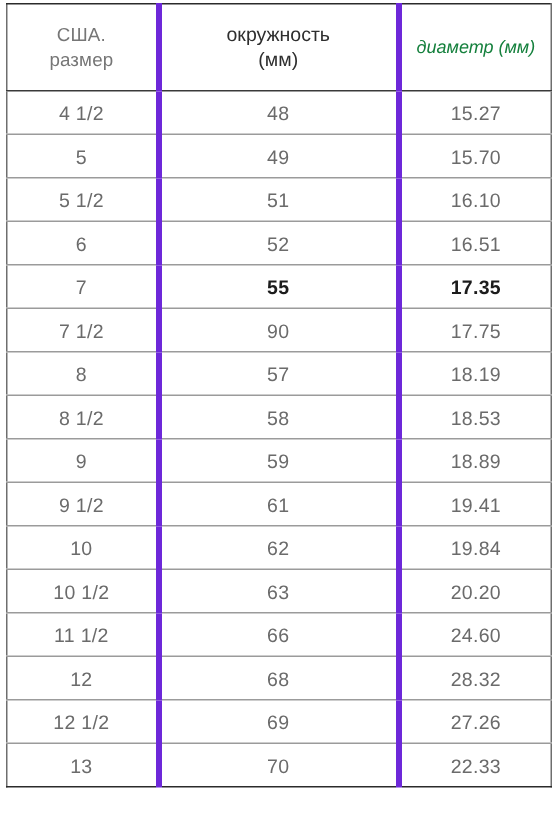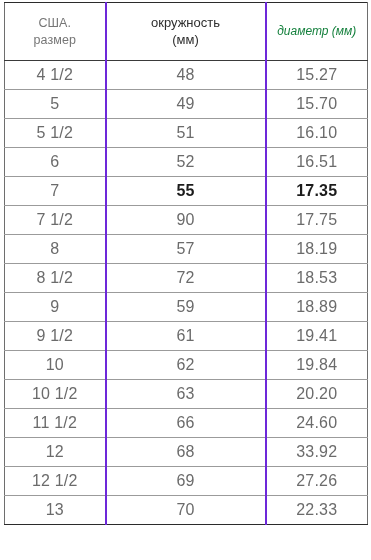--- a/index.html
+++ b/index.html
@@ -32,21 +32,21 @@
   }
   col.c1 { width: 101px; }
   col.c2 { width: 160px; }
   col.c3 { width: 102px; }
 
   table.size-table th,
   table.size-table td {
     text-align: center;
     vertical-align: middle;
     border-left: 1px solid #8a8a8a;
-    border-right: 2px solid #6d28d9;
+    border-right: 4px solid #6d28d9;
     padding: 0;
   }
   table.size-table th:first-child,
   table.size-table td:first-child { border-left: none; }
   table.size-table th:last-child,
   table.size-table td:last-child { border-right: none; }
 
   thead tr { height: 58px; }
   thead th {
     border-bottom: 1.5px solid #3a3a3a;
@@ -65,21 +65,21 @@
   }
   th.h-diam {
     font-size: 12px;
     color: #15803d;
     font-style: italic;
   }
 
   tbody tr { height: 29px; }
   tbody td {
     border-bottom: 1px solid #9b9b9b;
-    font-size: 16px;
+    font-size: 13px;
     color: #6b6b6b;
     letter-spacing: 0.2px;
   }
   tbody tr:last-child td { border-bottom: none; }
   tbody td.bold {
     font-weight: bold;
     color: #1c1c1c;
   }
 </style>
 </head>
@@ -138,21 +138,21 @@
           <td>90</td>
           <td>17.75</td>
         </tr>
         <tr>
           <td>8</td>
           <td>57</td>
           <td>18.19</td>
         </tr>
         <tr>
           <td>8 1/2</td>
-          <td>72</td>
+          <td>58</td>
           <td>18.53</td>
         </tr>
         <tr>
           <td>9</td>
           <td>59</td>
           <td>18.89</td>
         </tr>
         <tr>
           <td>9 1/2</td>
           <td>61</td>
@@ -169,21 +169,21 @@
           <td>20.20</td>
         </tr>
         <tr>
           <td>11 1/2</td>
           <td>66</td>
           <td>24.60</td>
         </tr>
         <tr>
           <td>12</td>
           <td>68</td>
-          <td>33.92</td>
+          <td>28.32</td>
         </tr>
         <tr>
           <td>12 1/2</td>
           <td>69</td>
           <td>27.26</td>
         </tr>
         <tr>
           <td>13</td>
           <td>70</td>
           <td>22.33</td>

